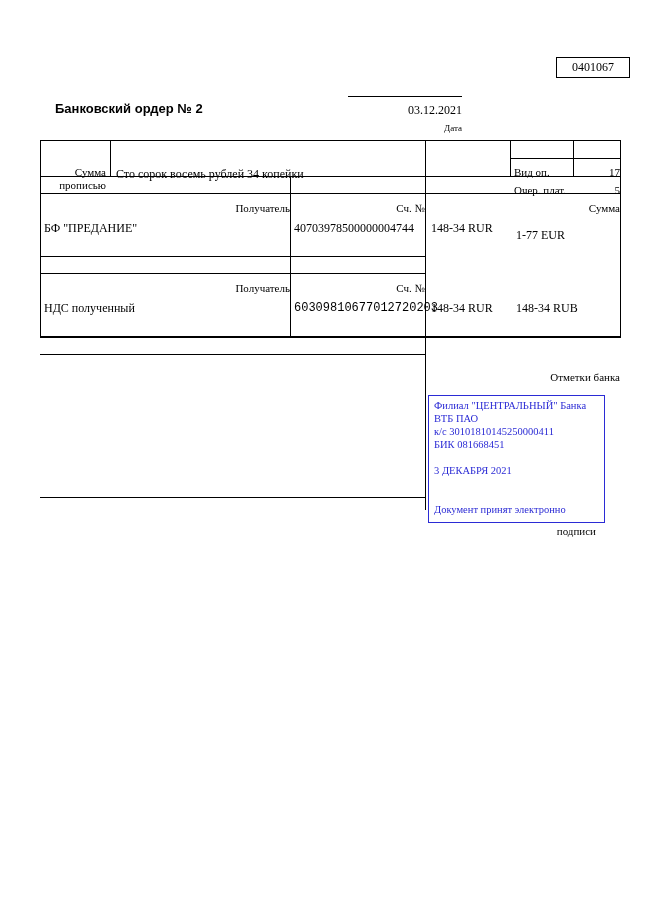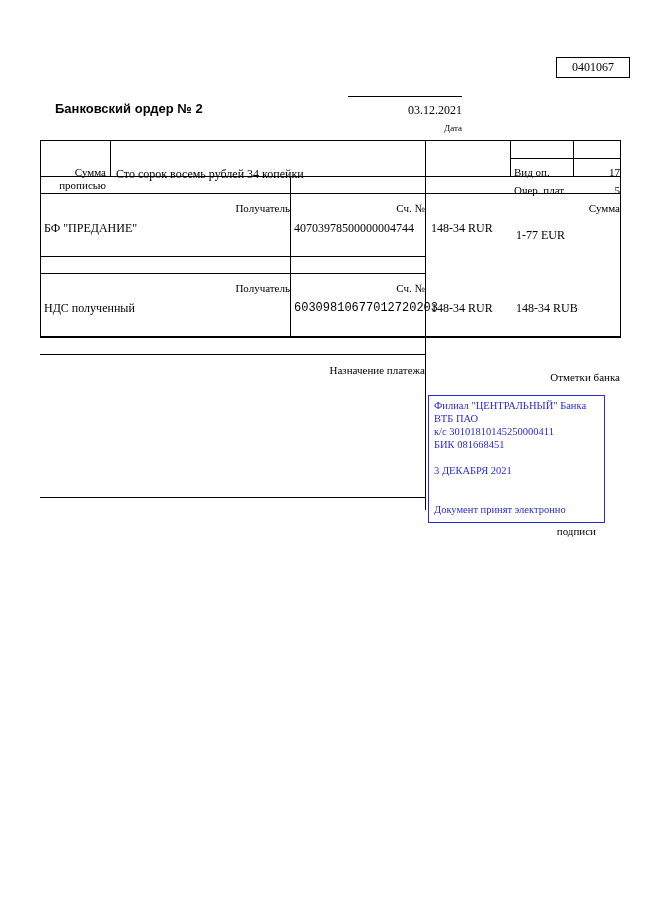--- a/index.html
+++ b/index.html
@@ -83,21 +83,20 @@
   <div class="abs t12" style="left:516px;top:204px;">1-77  EUR</div>
 
   <div class="abs t11 ctr" style="left:41px;top:258px;width:249px;">Получатель</div>
   <div class="abs t11 ctr" style="left:291px;top:258px;width:134px;">Сч. №</div>
 
   <div class="abs t12" style="left:44px;top:277px;width:242px;">НДС полученный</div>
   <div class="abs t12" style="left:294px;top:277px;width:130px;font-family:Liberation Mono, monospace;">60309810677012720203</div>
   <div class="abs t12" style="left:431px;top:277px;">148-34  RUR</div>
   <div class="abs t12" style="left:516px;top:277px;">148-34  RUB</div>
 
-  <div class="abs t11 ctr" style="left:41px;top:340px;width:384px;">Назначение платежа</div>
 
   <div class="abs t11 ctr" style="left:426px;top:347px;width:194px;">Отметки банка</div>
 
   <div class="abs stamp" style="left:428px;top:371px;width:177px;height:128px;">
     <div class="stamp-line">Филиал "ЦЕНТРАЛЬНЫЙ" Банка</div>
     <div class="stamp-line">ВТБ ПАО</div>
     <div class="stamp-line">к/с 30101810145250000411</div>
     <div class="stamp-line">БИК 081668451</div>
     <div class="stamp-line"></div>
     <div class="stamp-line">3 ДЕКАБРЯ 2021</div>

